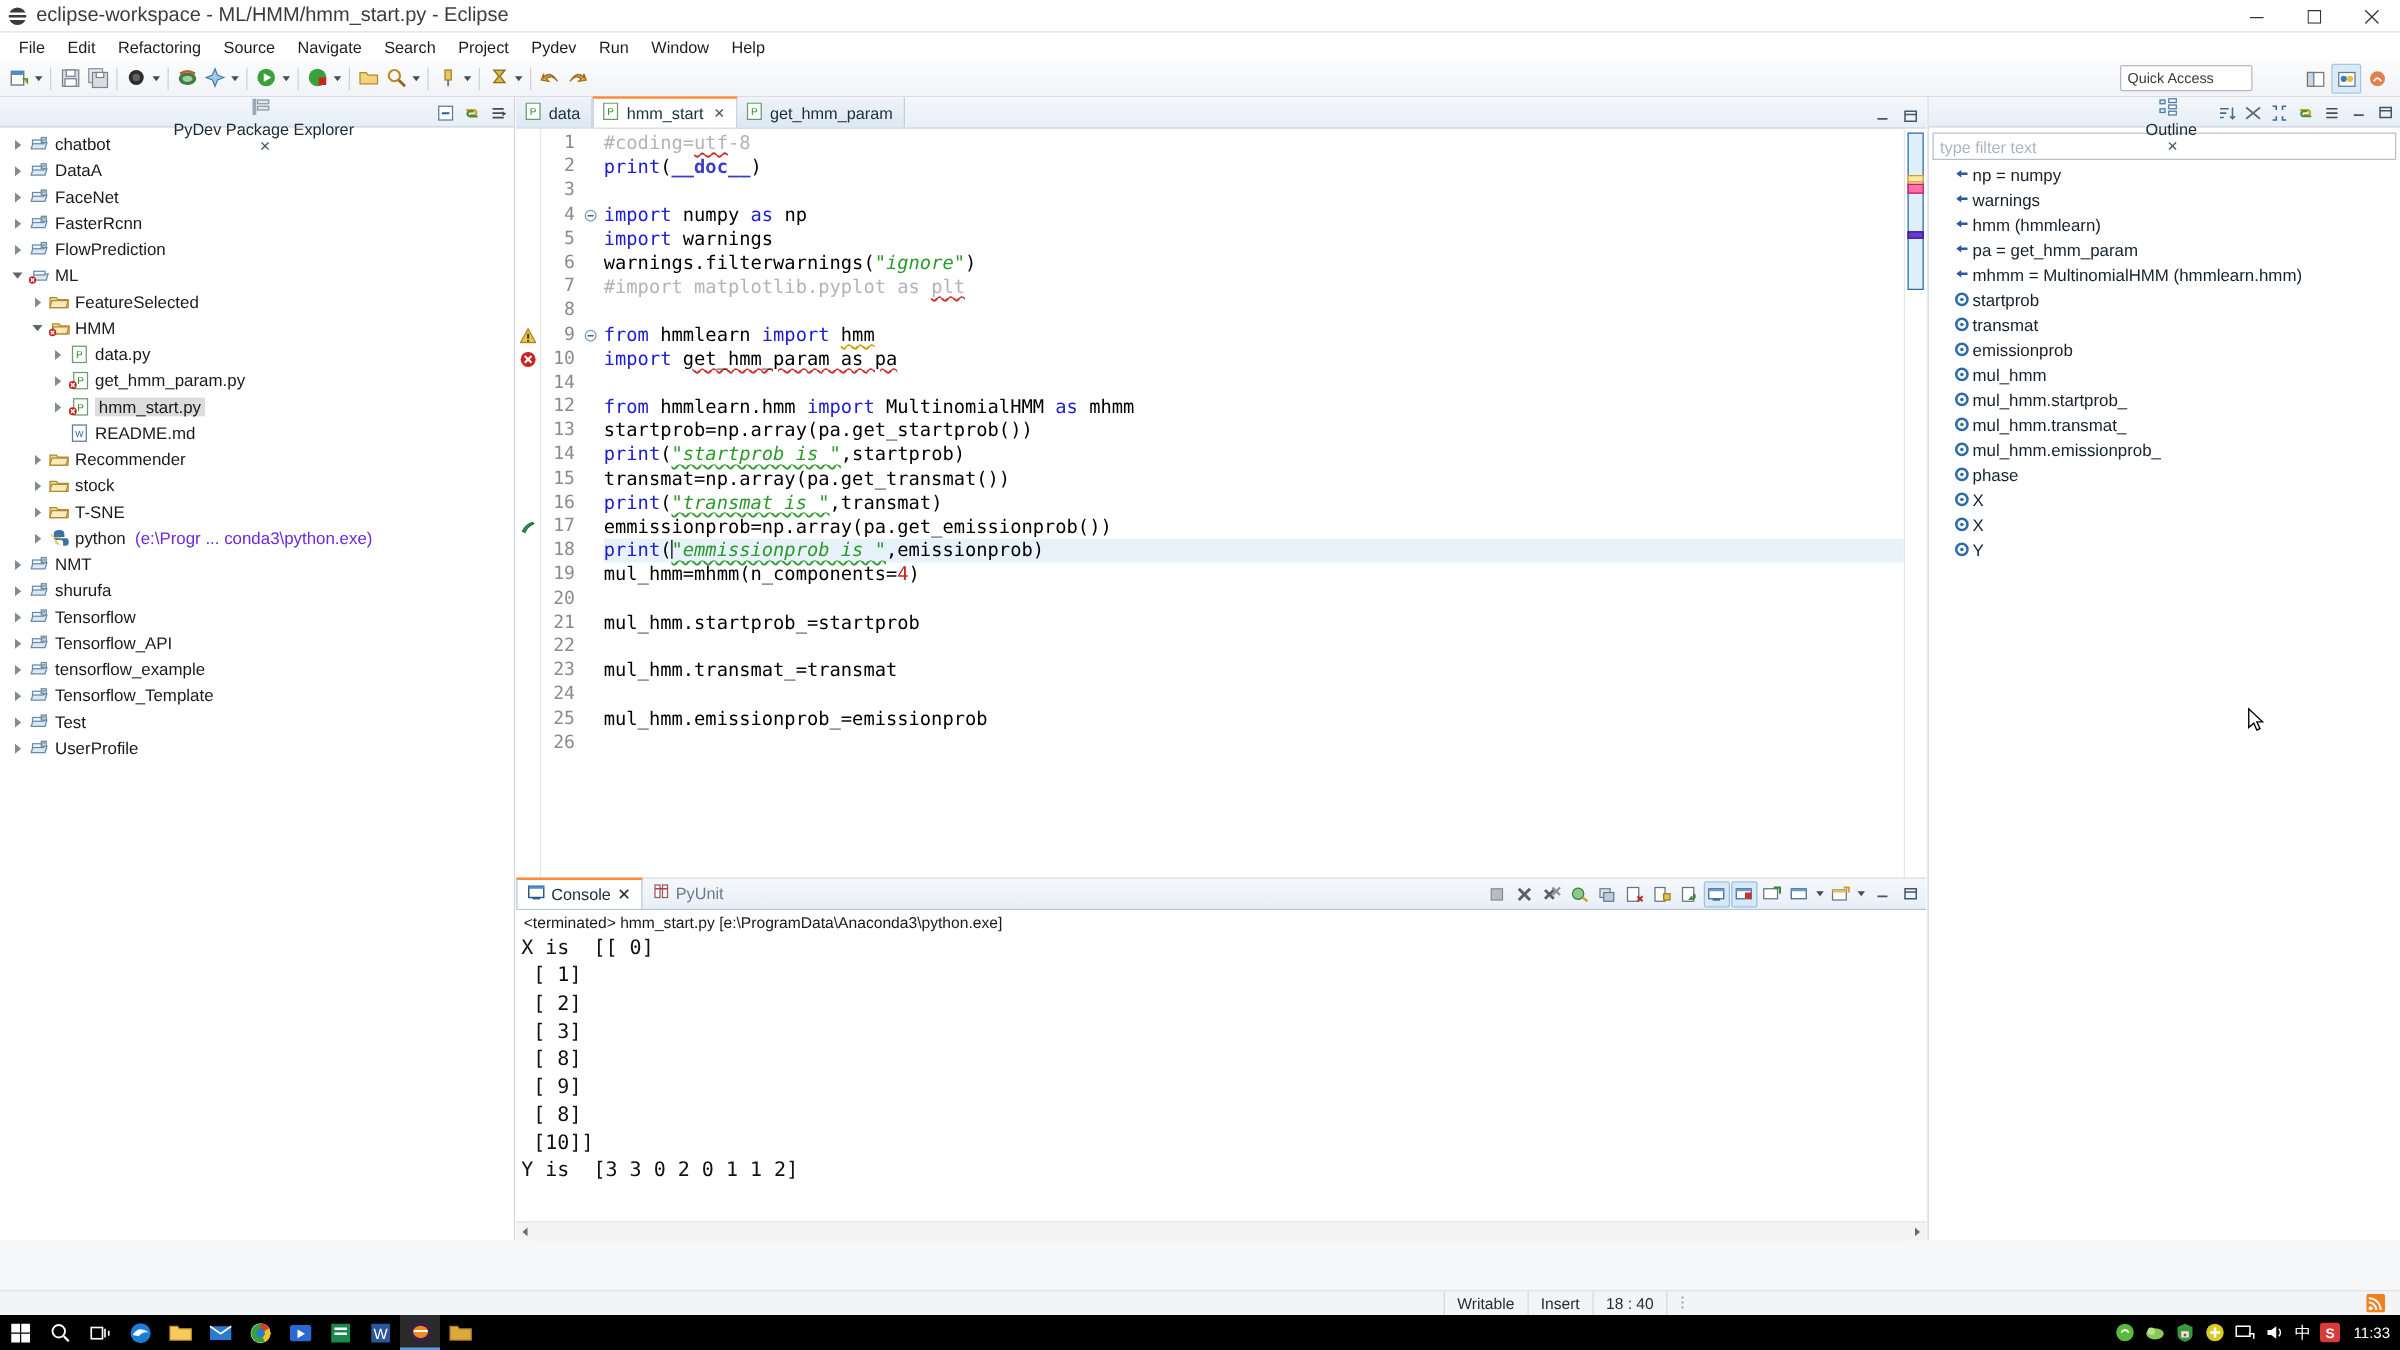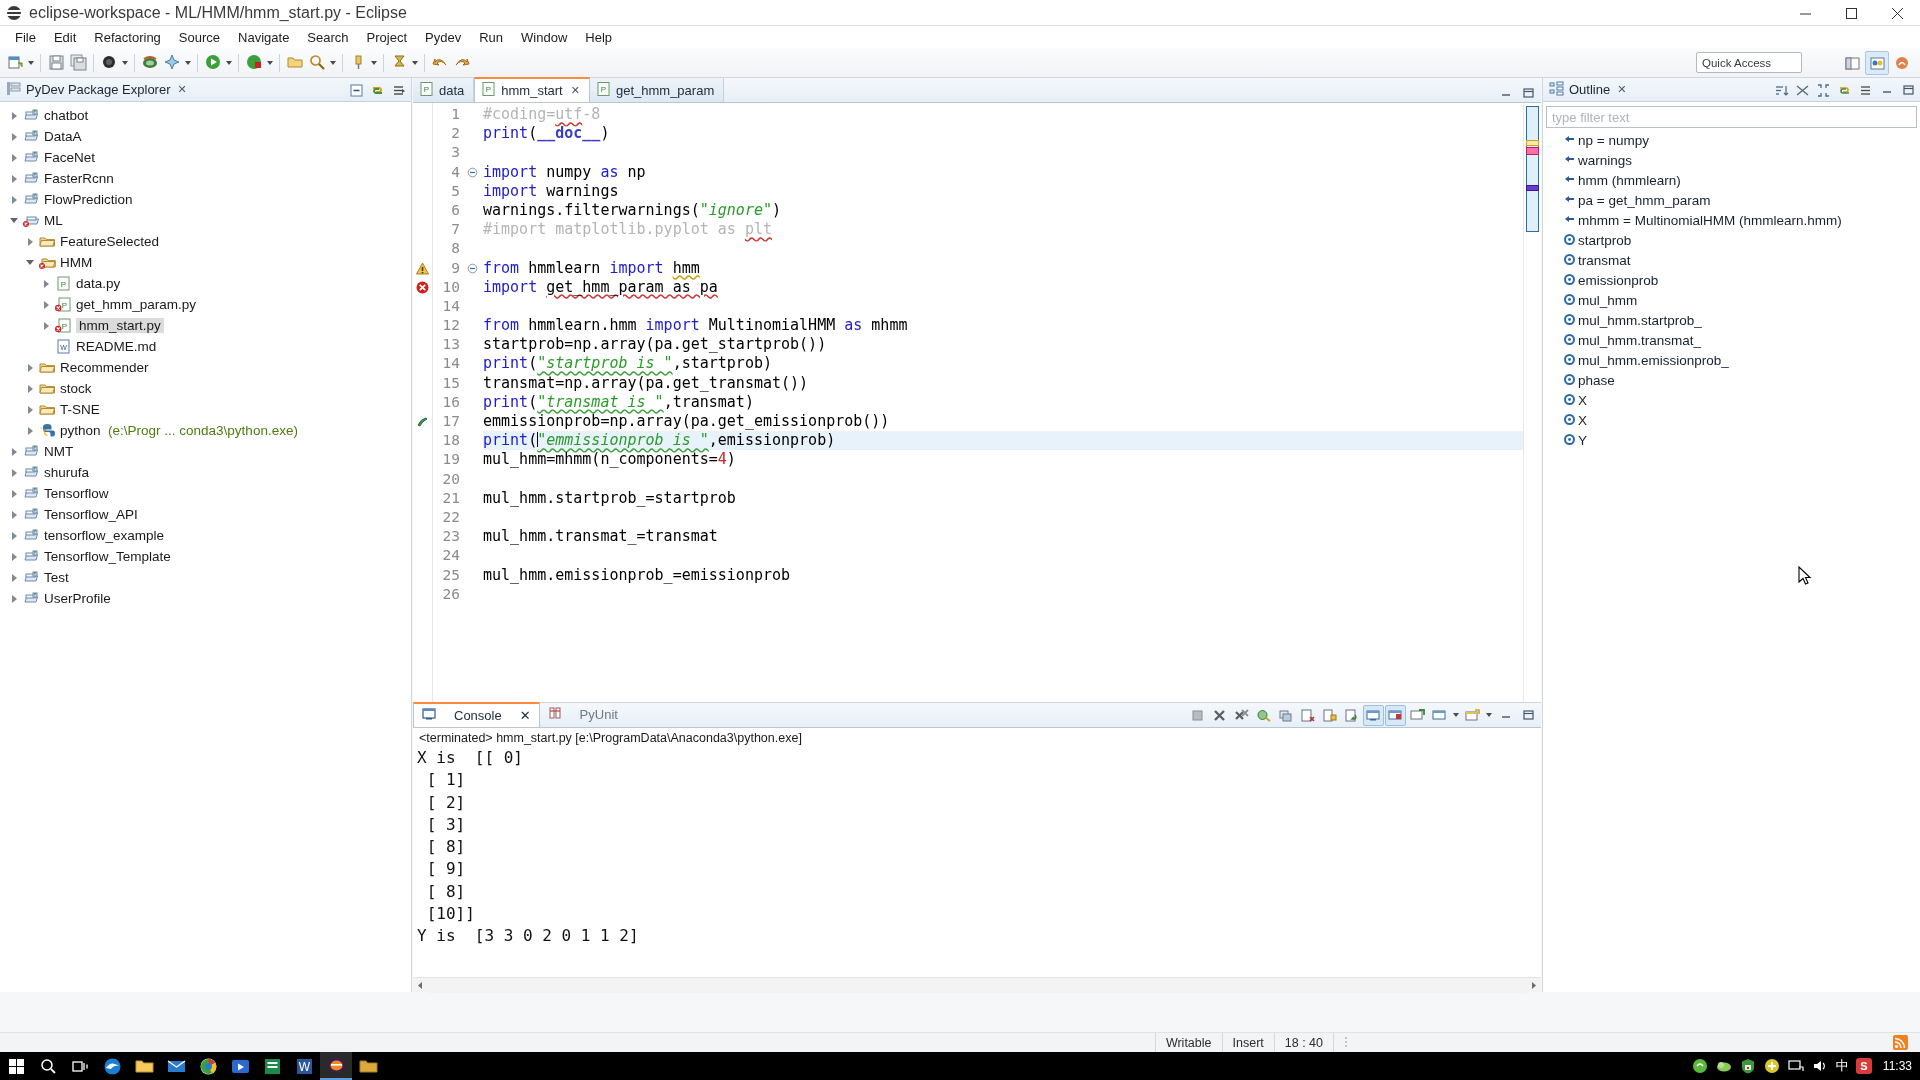--- a/index.html
+++ b/index.html
@@ -69,21 +69,21 @@
   .perspbtn.sel { background:#dbeaf7; border:1px solid #a8c7e4; border-radius:2px; }
 
   
   .workbench { position:absolute; top:78px; left:0; right:0; bottom:48px; background:#f6f7f9; }
 
   
   .viewtab {
     height:24px; display:flex; align-items:center;
     background: linear-gradient(to bottom,#f3f7fb,#e6eef6);
     border-bottom:1px solid #c6d2de;
-    padding-left:6px; position:relative;
+    padding-left:6px; position:relative;flex-direction:column;
   }
   .viewtab .vt-label { font-size:13px; color:#1b2733; margin-left:5px; }
   .viewtab .vt-close { margin-left:7px; color:#4b5c6b; font-size:11px; }
   .vt-tools { position:absolute; right:3px; top:0; height:24px; display:flex; align-items:center; gap:2px; }
   .vt-tool { width:19px;height:19px; display:flex;align-items:center;justify-content:center; }
 
   
   .explorer {
     position:absolute; left:0; top:0; width:412px; bottom:40px;
     background:#fff; border-right:1px solid #cfd6df;
@@ -91,21 +91,21 @@
   }
   .tree { flex:1; overflow:hidden; padding-top:3px; background:#fff; }
   .trow { height:21px; display:flex; align-items:center; font-size:13.5px; color:#1a1a1a; white-space:nowrap; }
   .trow.sel { }
   .trow.sel .tlabel { background:#dcdcdc; padding:0 3px; }
   .tarrowico { width:16px; height:21px; display:flex; align-items:center; justify-content:center; flex:none; }
   .tarrowico.collapsed::after { content:''; width:0;height:0; border-top:4px solid transparent; border-bottom:4px solid transparent; border-left:5px solid #808b96; }
   .tarrowico.expanded::after { content:''; width:0;height:0; border-left:4px solid transparent; border-right:4px solid transparent; border-top:5px solid #5c6670; }
   .tico { width:18px; height:16px; margin-right:4px; flex:none; display:flex; align-items:center; justify-content:center; position:relative; }
   .tlabel { }
-  .tsub { color:#4d7c0f; }
+  .tsub { color:#6d28d9; }
 
   
   .editorarea { position:absolute; left:413px; top:0; right:379px; bottom:291px; background:#fff; }
   .edtabs { height:25px; display:flex; align-items:flex-end; background:linear-gradient(to bottom,#f5f8fb,#e7eff7); border-bottom:1px solid #b9c6d4; }
   .edtab {
     height:24px; display:flex; align-items:center; padding:0 9px 0 7px;
     font-size:13px; color:#20303f; border-right:1px solid #c4d0dc; gap:5px;
     background: linear-gradient(to bottom,#eef3f9,#dde8f3);
   }
   .edtab.active {
@@ -143,21 +143,21 @@
   .outline { position:absolute; right:0; top:0; width:378px; bottom:40px; background:#fff; border-left:1px solid #cfd6df; display:flex; flex-direction:column;}
   .filterbox { margin:4px 3px 2px 3px; height:22px; border:1px solid #b9bfc7; background:#fff;
                display:flex; align-items:center; padding-left:5px; color:#aeb4bb; font-size:13px;}
   .olist { flex:1; padding-top:3px; }
   .orow { height:20px; display:flex; align-items:flex-start; font-size:13.5px; color:#17212c; padding-left:18px; }
   .oico { width:17px; display:flex; align-items:center; justify-content:center; flex:none; }
 
   
   .console { position:absolute; left:413px; right:379px; bottom:40px; height:290px; background:#fff; border-top:1px solid #cfd6df; }
   .ctabs { height:25px; display:flex; align-items:flex-end; background:linear-gradient(to bottom,#f5f8fb,#e7eff7); border-bottom:1px solid #b9c6d4; position:relative;}
-  .ctab { height:25px; display:flex; align-items:center; padding:0 8px; font-size:13px; color:#20303f; gap:18px; }
+  .ctab { height:25px; display:flex; align-items:center; padding:0 8px; font-size:13px; color:#20303f; gap:5px; }
   .ctab.active { background:#fff; border-top:2px solid #ff8a3d; border-left:1px solid #b9c6d4; border-right:1px solid #b9c6d4; }
   .ctab.inactive { color:#6d7a87; }
   .ctools { position:absolute; right:3px; top:1px; display:flex; align-items:center; gap:1px; }
   .ctool { width:21px;height:21px; display:flex;align-items:center;justify-content:center; }
   .ctool.on { background:#d8e8f7; border:1px solid #9cc0e2; border-radius:2px; }
   .cbody { position:absolute; top:25px; left:0; right:0; bottom:16px; background:#fff; padding:3px 0 0 4px; overflow:hidden;}
   .cterm { font-size:12.5px; color:#1a1a1a; padding-left:2px; margin-bottom:2px; font-family:"Liberation Sans",sans-serif;}
   .cout { font-family:"DejaVu Sans Mono", monospace; font-size:16px; line-height:22.3px; white-space:pre; color:#111; }
   .hscroll { position:absolute; left:0; right:0; bottom:0; height:15px; background:#f3f3f3; border-top:1px solid #e4e4e4; display:flex; align-items:center;}
   .hscroll .sb-left, .hscroll .sb-right { width:15px; height:15px; display:flex;align-items:center;justify-content:center;}

